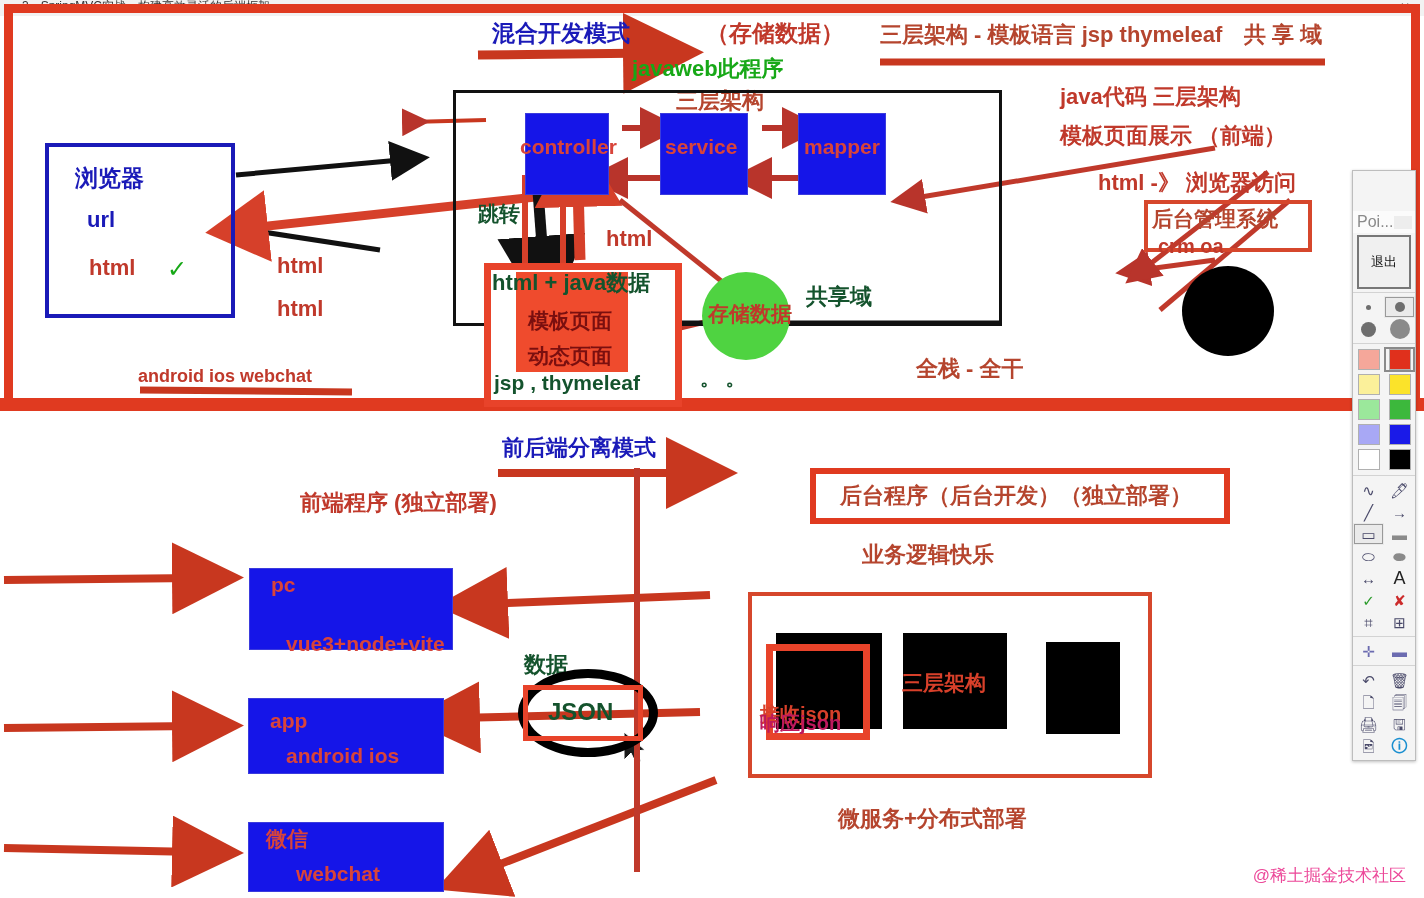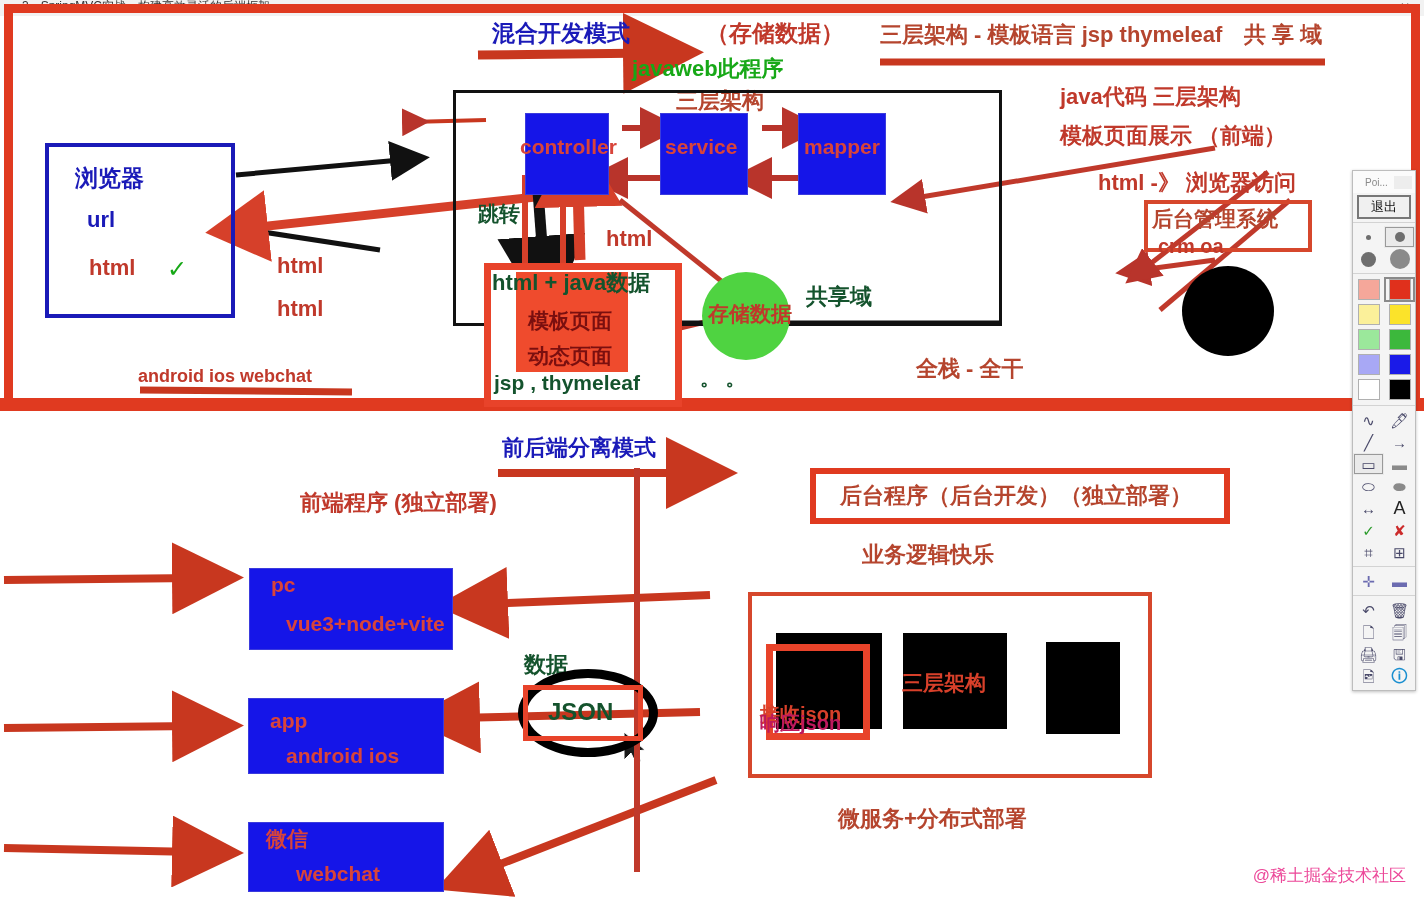--- a/index.html
+++ b/index.html
@@ -55,25 +55,25 @@
 
   
   #vdivider{left:634px;top:468px;width:6px;height:404px;background:#c0392b;}
 
   
   #watermark{right:18px;bottom:14px;font-size:17px;color:#ec4899;font-weight:normal;}
 
   
   #toolbar{left:1352px;top:170px;width:64px;background:#f4f4f4;border:1px solid #bdbdbd;
            box-shadow:0 1px 3px rgba(0,0,0,.25);box-sizing:border-box;}
-  #tb-title{height:22px;display:flex;align-items:center;padding-left:12px;font-size:10px;color:#8a8a8a;background:#fbfbfb;}
+  #tb-title{height:22px;display:flex;align-items:center;padding-left:4px;font-size:16px;color:#8a8a8a;background:#fbfbfb;margin-top:40px;}
   #tb-title .sq{width:18px;height:13px;background:#ededed;margin-left:auto;margin-right:3px;}
   #tb-exit-wrap{padding:2px 4px 3px;background:#f4f4f4;}
   #tb-exit{border:2px solid #777;background:#f0f0f0;text-align:center;font-size:13px;color:#111;
-           padding:1px 0;font-weight:normal;}
+           padding:16px 0;font-weight:normal;}
   .tb-sec{border-top:1px solid #d3d3d3;padding:3px 0;}
   .tb-grid{display:grid;grid-template-columns:1fr 1fr;}
   .tb-cell{height:22px;display:flex;align-items:center;justify-content:center;cursor:default;}
   .tb-cell.sel{outline:1px solid #999;outline-offset:-2px;background:#eaeaea;}
   .dot{border-radius:50%;background:#6e6e6e;}
   .sw{width:22px;height:21px;border:1px solid #b0b0b0;box-sizing:border-box;}
   .swcell{height:25px;display:flex;align-items:center;justify-content:center;}
   .swcell.sel{outline:2px solid #8a8a8a;outline-offset:-2px;}
   .gl{font-size:15px;color:#4a4a6a;line-height:1;}
 </style>
@@ -211,21 +211,21 @@
   <div class="abs txt red" style="left:1158px;top:236px;font-size:20px;">crm oa</div>
   <div class="abs" id="blackcircle"></div>
 
   <div class="abs" id="vdivider"></div>
 
   <div class="abs txt blue" style="left:502px;top:437px;font-size:22px;">前后端分离模式</div>
   <div class="abs txt red" style="left:300px;top:492px;font-size:22px;">前端程序 (独立部署)</div>
 
   <div class="abs bluebox" style="left:249px;top:568px;width:202px;height:80px;"></div>
   <div class="abs bluelabel" style="left:271px;top:573px;font-size:21px;">pc</div>
-  <div class="abs bluelabel" style="left:286px;top:612px;font-size:21px;">vue3+node+vite</div>
+  <div class="abs bluelabel" style="left:286px;top:632px;font-size:21px;">vue3+node+vite</div>
 
   <div class="abs bluebox" style="left:248px;top:698px;width:194px;height:74px;"></div>
   <div class="abs bluelabel" style="left:270px;top:709px;font-size:21px;">app</div>
   <div class="abs bluelabel" style="left:286px;top:744px;font-size:21px;">android ios</div>
 
   <div class="abs bluebox" style="left:248px;top:822px;width:194px;height:68px;"></div>
   <div class="abs bluelabel" style="left:266px;top:825px;font-size:21px;">微信</div>
   <div class="abs bluelabel" style="left:296px;top:862px;font-size:21px;">webchat</div>
 
   <div class="abs txt black" style="left:524px;top:654px;font-size:22px;">数据</div>

